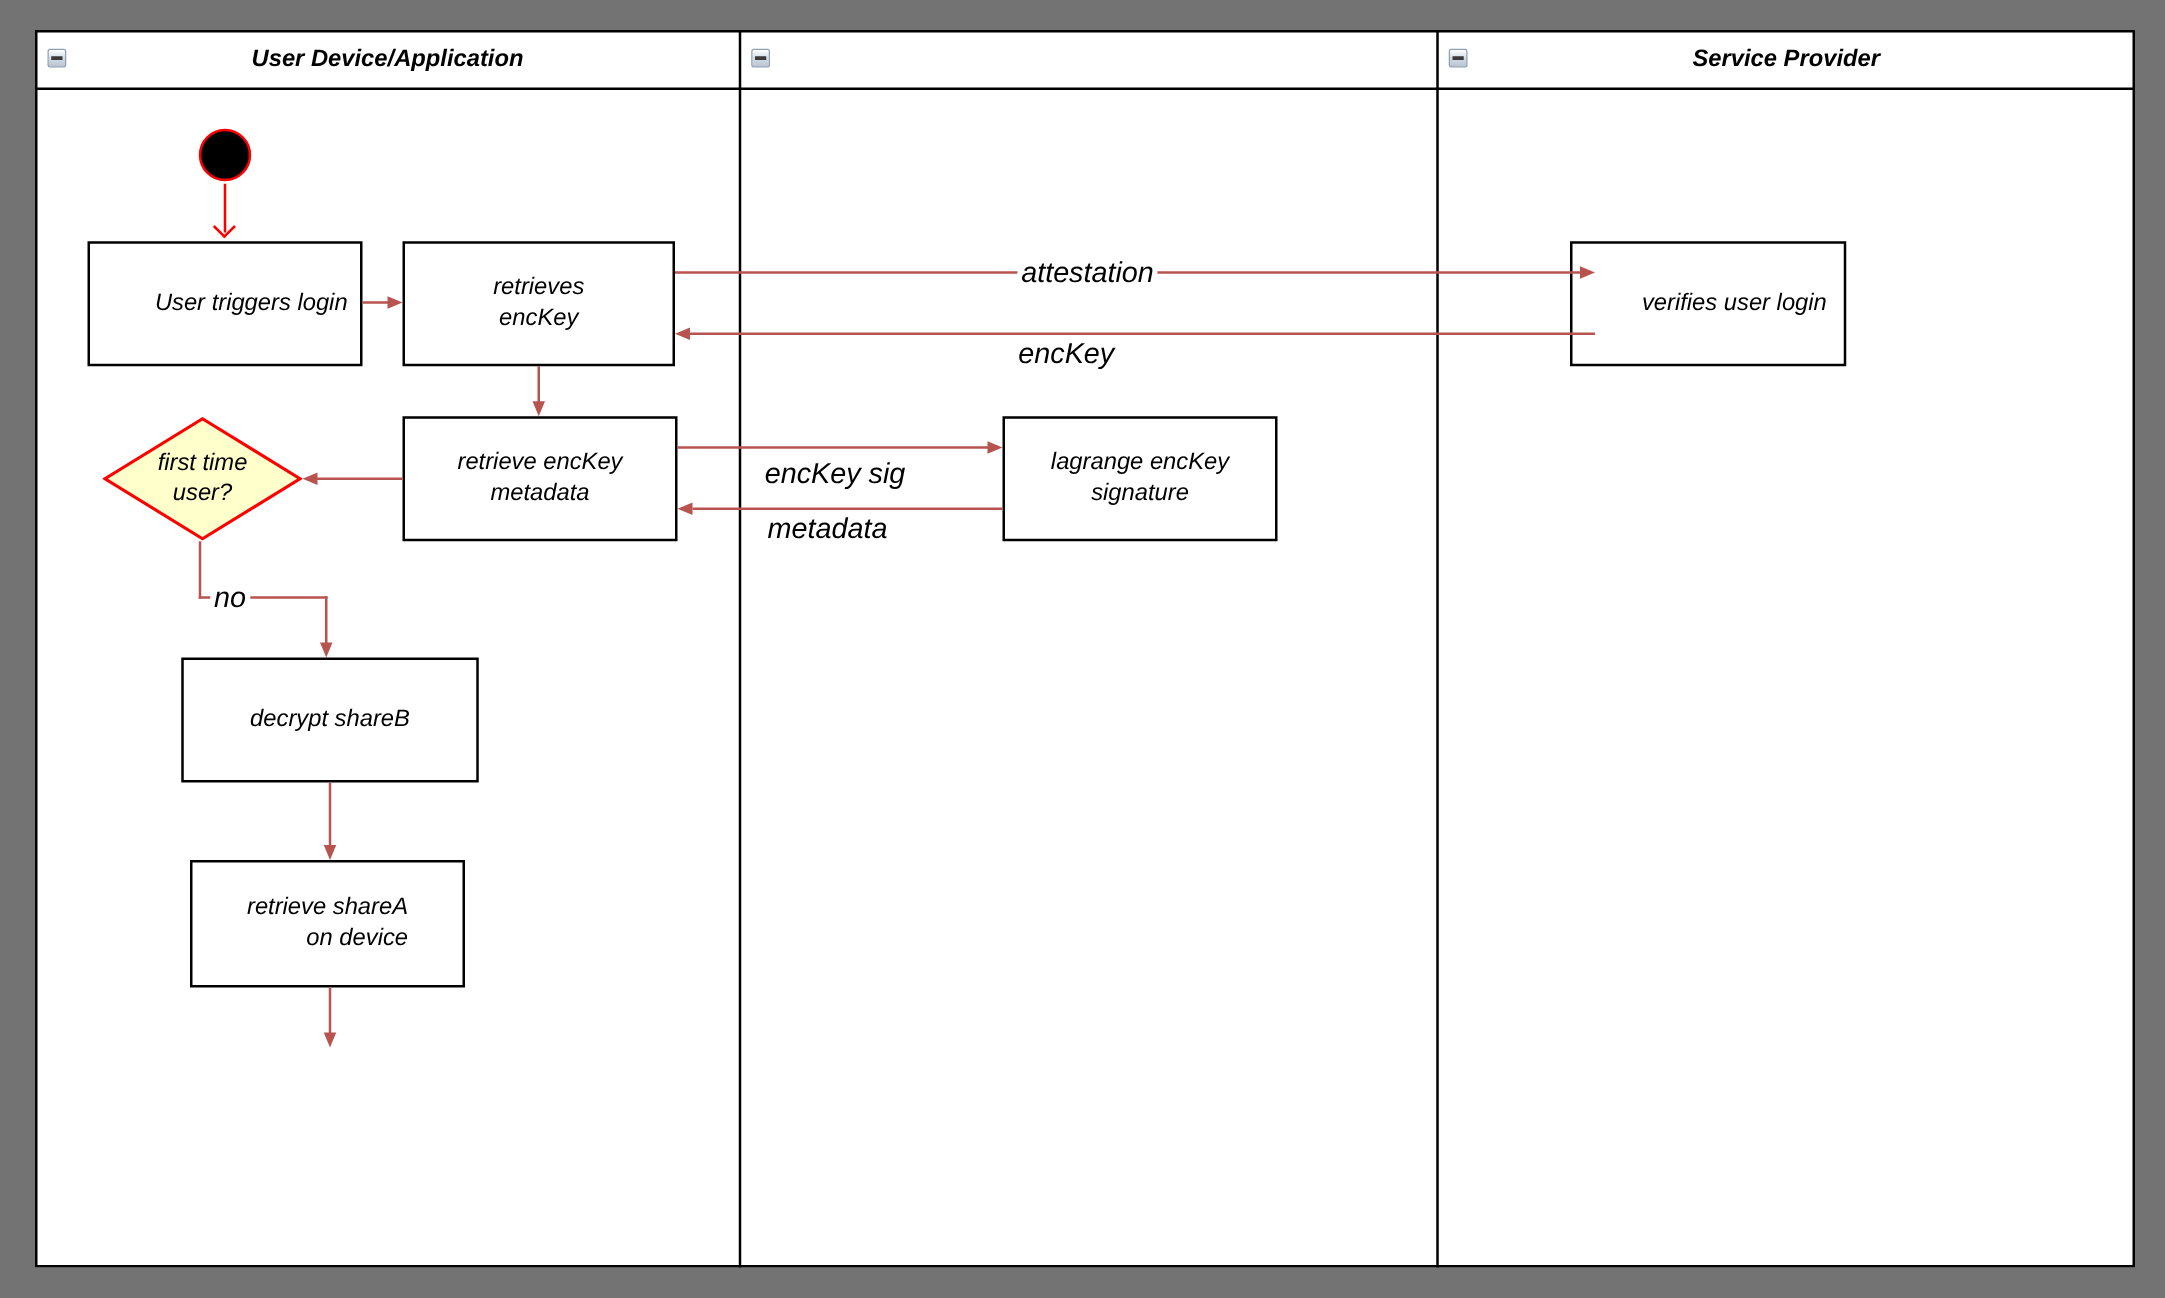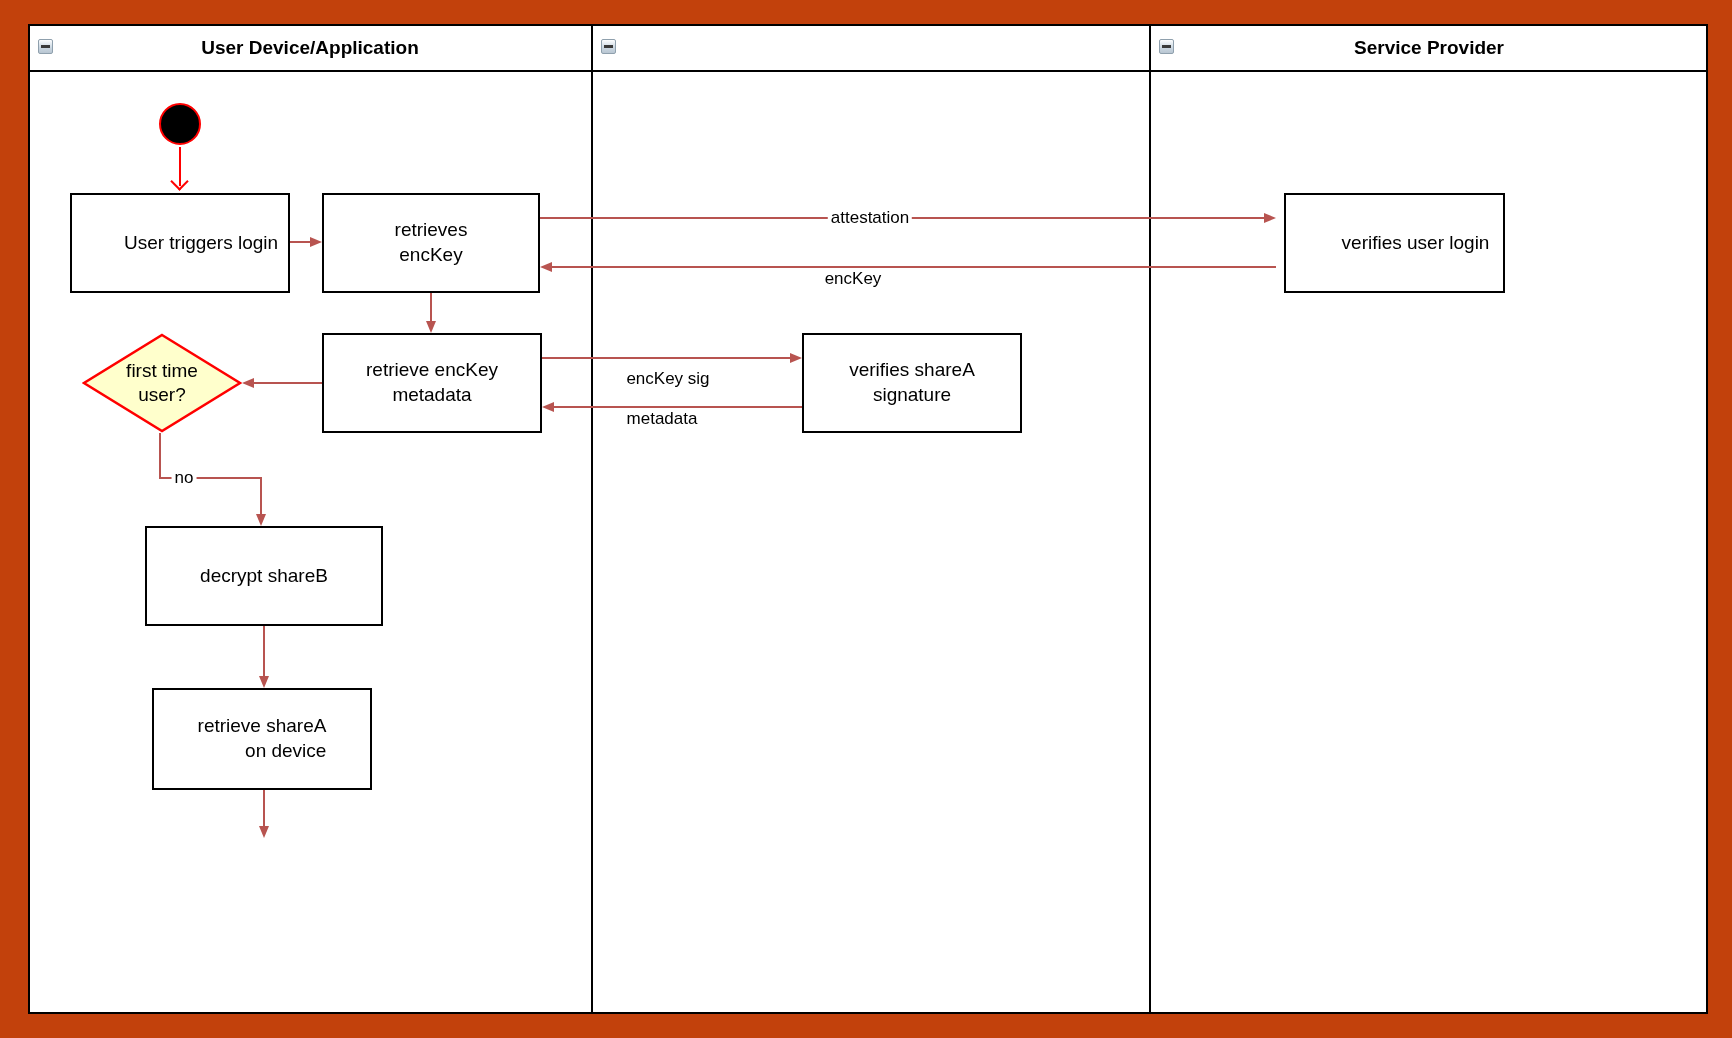--- a/index.html
+++ b/index.html
@@ -4,21 +4,21 @@
 <style>
   :root{
     --arrow:#B85450;
     --accent-red:#FF0000;
     --diamond-fill:#FFFFCC;
     --node-border:#000000;
   }
   *{margin:0;padding:0;box-sizing:border-box;}
   html,body{background:#ffffff;}
   body{font-family:"Liberation Sans", sans-serif;color:#000;}
-  .canvas{position:relative;width:1732px;height:1038px;background:#c2410c;overflow:hidden;}
+  .canvas{position:relative;width:1732px;height:1038px;background:#737373;overflow:hidden;font-style:italic;}
 
   
   .pool{position:absolute;left:28px;top:24px;width:1680px;height:990px;border:2px solid #000;background:#fff;}
   .lane-divider{position:absolute;top:24px;width:2px;height:990px;background:#000;}
   .header-sep{position:absolute;left:28px;top:70px;width:1680px;height:2px;background:#000;}
   .lane-title{position:absolute;top:24px;height:47px;line-height:47px;text-align:center;
     font-weight:700;font-size:19px;}
   .collapse-btn{position:absolute;width:15px;height:15px;border:1px solid #8fa0ad;border-radius:2px;
     background:linear-gradient(#fdfeff,#cdd9e3 55%,#b9c6d2);display:flex;align-items:center;justify-content:center;cursor:pointer;}
   .collapse-btn::after{content:"";display:block;width:9px;height:3px;background:#3a3a3a;}
@@ -41,21 +41,21 @@
   .edge-bright{position:absolute;background:var(--accent-red);}
   .ah-right{position:absolute;width:0;height:0;border-top:5px solid transparent;
     border-bottom:5px solid transparent;border-left:12px solid var(--arrow);}
   .ah-left{position:absolute;width:0;height:0;border-top:5px solid transparent;
     border-bottom:5px solid transparent;border-right:12px solid var(--arrow);}
   .ah-down{position:absolute;width:0;height:0;border-left:5px solid transparent;
     border-right:5px solid transparent;border-top:12px solid var(--arrow);}
   .chevron-down{position:absolute;width:13px;height:13px;border-left:2.5px solid var(--accent-red);
     border-bottom:2.5px solid var(--accent-red);transform:rotate(-45deg);}
 
-  .edge-label{position:absolute;background:#fff;font-size:17px;padding:0 3px;white-space:nowrap;}
+  .edge-label{position:absolute;background:#fff;font-size:23px;padding:0 3px;white-space:nowrap;}
   .on-line{transform:translate(-50%,-50%);}
   .below-line{transform:translate(-50%,1px);}
 </style>
 </head>
 <body>
 
 <div class="canvas">
 
   <div class="pool"></div>
   <div class="header-sep"></div>
@@ -83,24 +83,24 @@
 on device</div>
 
   <div class="diamond-wrap">
     <svg width="160" height="100" viewBox="0 0 160 100">
       <polygon points="80,2 158,50 80,98 2,50" fill="var(--diamond-fill)" stroke="var(--accent-red)" stroke-width="2.5"></polygon>
     </svg>
   </div>
   <div class="diamond-label">first time
 user?</div>
 
-  <div class="node" style="left:802px;top:333px;width:220px;height:100px;">verifies shareA
+  <div class="node" style="left:802px;top:333px;width:220px;height:100px;">lagrange encKey
 signature</div>
 
-  <div class="node" style="left:1284px;top:193px;width:221px;height:100px;padding-left:42px;">verifies user login</div>
+  <div class="node" style="left:1256px;top:193px;width:221px;height:100px;padding-left:42px;">verifies user login</div>
 
   <div class="edge" style="left:290px;top:241px;width:22px;height:2px;"></div>
   <div class="ah-right" style="left:310px;top:237px;"></div>
 
   <div class="edge" style="left:540px;top:217px;width:724px;height:2px;"></div>
   <div class="ah-right" style="left:1264px;top:213px;"></div>
   <div class="edge-label on-line" style="left:870px;top:218px;">attestation</div>
 
   <div class="edge" style="left:552px;top:266px;width:724px;height:2px;"></div>
   <div class="ah-left" style="left:540px;top:262px;"></div>

